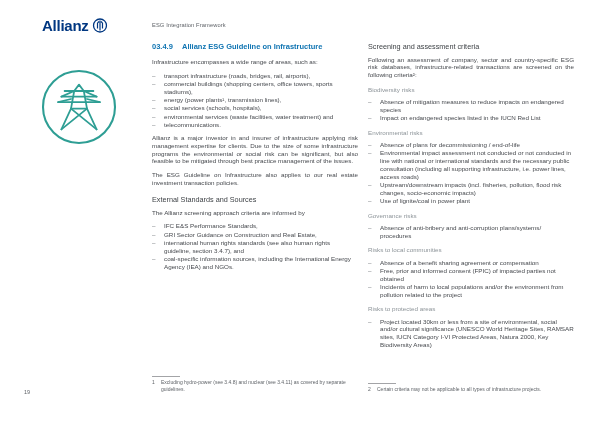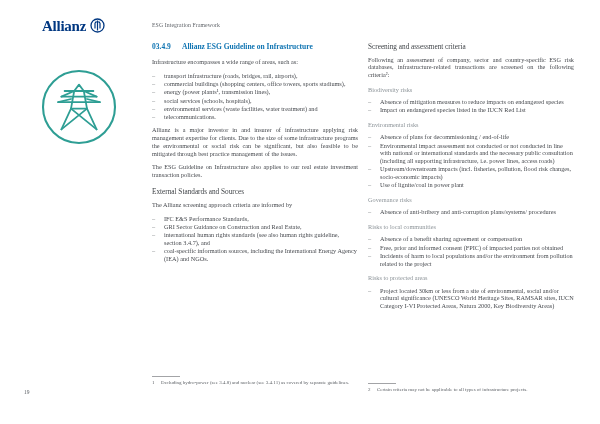--- a/index.html
+++ b/index.html
@@ -1,17 +1,17 @@
 <!DOCTYPE html>
 <html><head>
 <meta charset="utf-8">
 <style>
   html,body{margin:0;padding:0;background:#fff;}
   .page{position:relative;width:600px;height:424px;background:#ffffff;overflow:hidden;
-        font-family:Liberation Serif, serif;}
+        font-family:Liberation Sans, sans-serif;}
   .scale{position:absolute;left:0;top:0;width:1200px;height:848px;
          transform:scale(0.5);transform-origin:0 0;}
 
   
   .logo{position:absolute;left:84px;top:34px;display:flex;align-items:center;gap:8px;}
   .logo-text{font-size:30px;font-weight:bold;color:#003781;letter-spacing:-0.5px;}
   .doc-title{position:absolute;left:304px;top:44px;font-size:11.5px;color:#5f6368;letter-spacing:0.2px;}
 
   
   .side-icon{position:absolute;left:78px;top:134px;width:160px;height:160px;}

